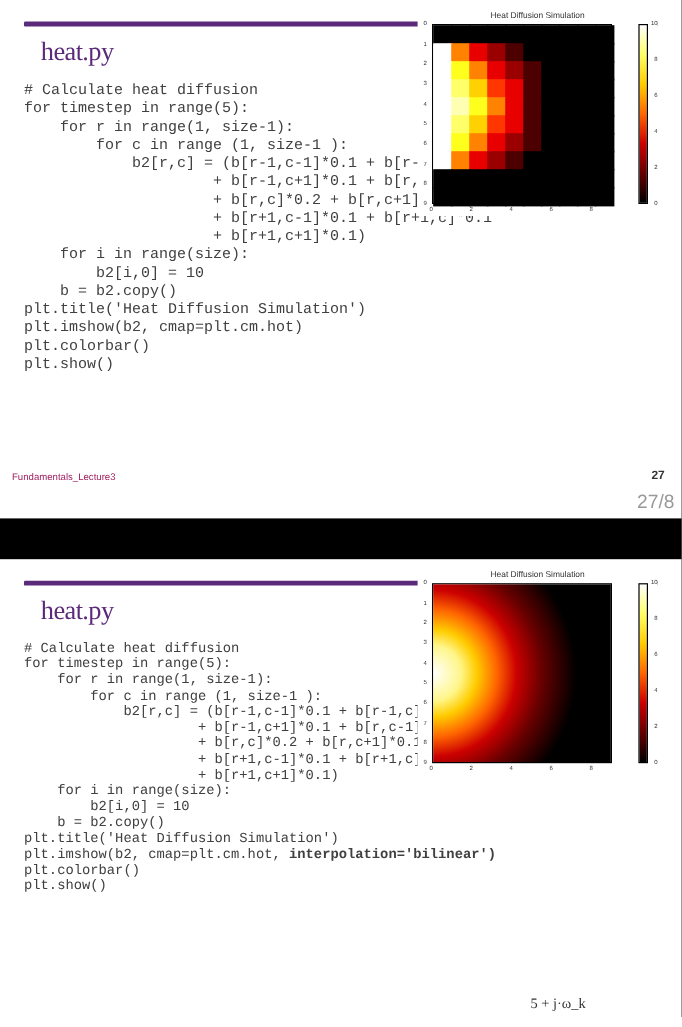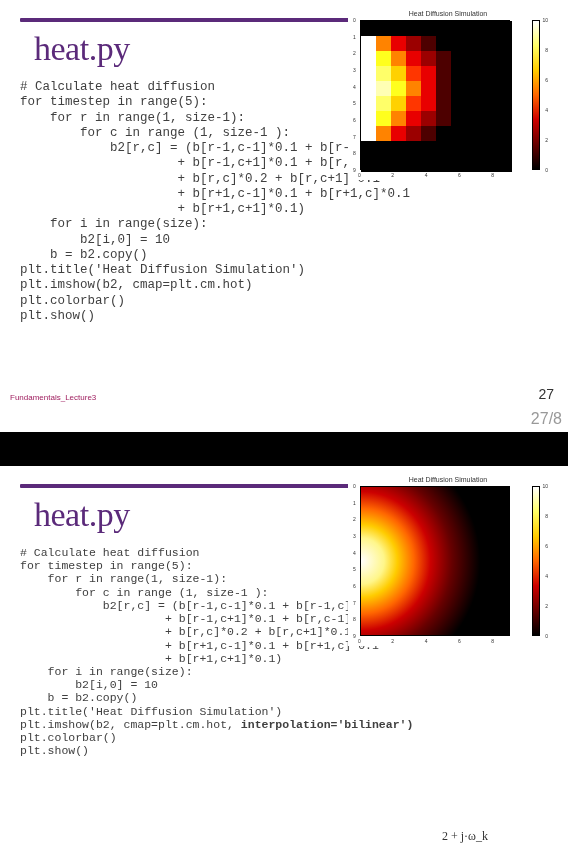--- a/index.html
+++ b/index.html
@@ -21,21 +21,21 @@
   .s1 { height:432px; }
   .gap { height:34px; background:#000; }
   .s2 { height:390px; }
   .hr {
     height:4px;
     background:#5b2a7a;
     margin:18px 20px 8px 20px;
     border-radius:1px;
   }
   .title {
-    font-size:34px;
+    font-size:22px;
     color:#5b2a7a;
     margin:6px 0 12px 34px;
     font-weight:normal;
     letter-spacing:-0.5px;
   }
   .code {
     font-family:"Courier New",Courier,monospace;
     font-size:12.5px;
     line-height:1.22;
     white-space:pre;
@@ -48,24 +48,24 @@
     bottom:30px;
     left:10px;
     font-size:8px;
     color:#a02060;
     font-family:Arial,sans-serif;
   }
   .footer-num {
     position:absolute;
     bottom:30px;
     right:14px;
-    font-size:14px;
-    color:#333;
-    font-family:Arial,sans-serif;
-    font-weight:normal;
+    font-size:10px;
+    color:#333;
+    font-family:Arial,sans-serif;
+    font-weight:bold;
   }
   .pagepos {
     position:absolute;
     bottom:4px;
     right:6px;
     font-size:16px;
     color:#999;
     font-family:Arial,sans-serif;
   }
   
@@ -340,14 +340,14 @@
       </div>
     <div id="xt2">
         <span class="xtick" style="top: 162px; left: 10px;">0</span>
         <span class="xtick" style="top: 162px; left: 43.3333px;">2</span>
         <span class="xtick" style="top: 162px; left: 76.6667px;">4</span>
         <span class="xtick" style="top: 162px; left: 110px;">6</span>
         <span class="xtick" style="top: 162px; left: 143.333px;">8</span>
       </div>
   </div>
 
-  <div class="annot" style="bottom:12px; right:80px;">2 + j·ω_k</div>
+  <div class="annot" style="bottom:12px; right:80px;">5 + j·ω_k</div>
 </div>
 
 </body></html>

